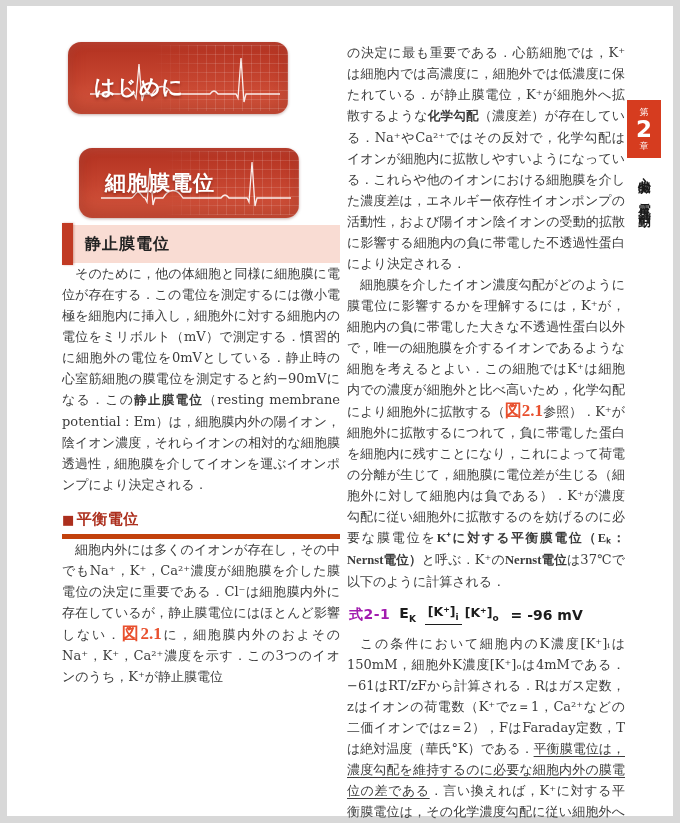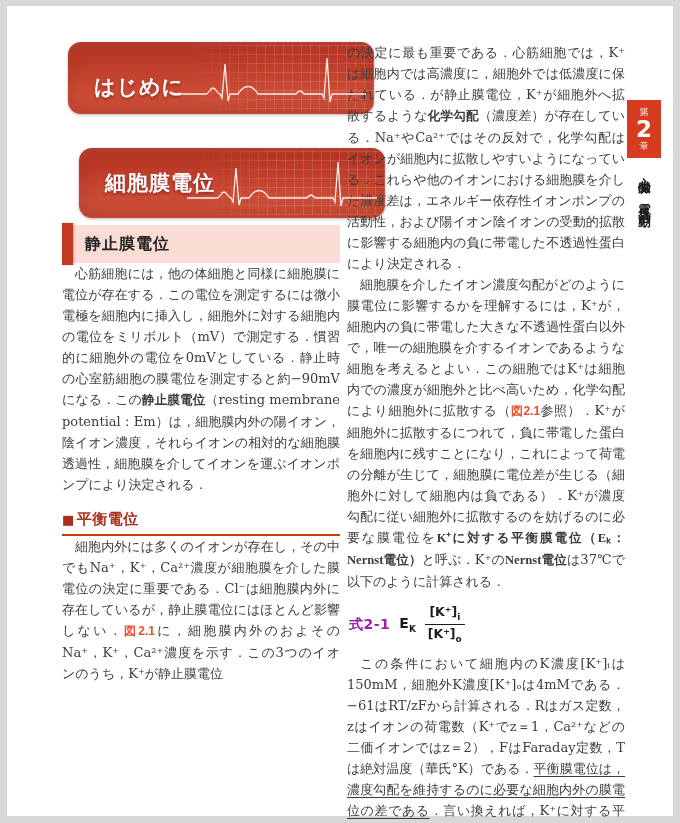--- a/index.html
+++ b/index.html
@@ -11,21 +11,21 @@
   .page{
     position:absolute;left:7px;top:6px;width:666px;height:810px;
     background:#ffffff;
   }
   .col{position:absolute;width:278px;}
   .col-left{left:55px;top:36px;}
   .col-right{left:340px;top:36px;}
 
   
   .banner{
-    position:relative;margin-left:6px;width:306px;height:72px;
+    position:relative;margin-left:6px;width:220px;height:72px;
     border-radius:13px;
     background:linear-gradient(180deg,#b23120 0%,#c64530 55%,#d95b42 100%);
     box-shadow:inset 0 -8px 16px rgba(130,25,12,.40), inset 0 3px 8px rgba(255,255,255,.10), 0 1px 3px rgba(90,20,10,.35);
     display:flex;align-items:center;
     overflow:hidden;
   }
   .banner.banner2{height:70px;margin-left:17px;}
   .banner::before{ 
     content:"";position:absolute;right:0;top:3px;bottom:3px;width:62%;
     background-image:
@@ -50,50 +50,50 @@
   }
   .subbar{position:absolute;left:0;top:-2px;bottom:-2px;width:11px;background:#c13a23;
     box-shadow:1px 0 2px rgba(150,40,20,.35);}
   .subheader-label{
     font-family:"DejaVu Sans","Liberation Sans",sans-serif;
     font-size:16px;font-weight:800;color:#222;padding-left:23px;letter-spacing:1px;
   }
 
   
   .eq-heading{
-    margin:15px 0 0 0;padding:0 0 5px 0;border-bottom:2px solid #c2410c;
+    margin:15px 0 0 0;padding:0 0 5px 0;border-bottom:5px solid #c2410c;
     font-family:"DejaVu Sans","Liberation Sans",sans-serif;
     font-size:15px;font-weight:800;color:#ac2f1d;letter-spacing:.5px;
   }
   .eq-heading .bullet{font-size:13px;margin-right:2px;}
 
   
   p.para{
     margin:0;font-size:13px;line-height:21px;color:#3c3c3c;
     text-align:justify;
   }
   p.indent{text-indent:1em;}
   .mt-a{margin-top:11px;}
   .mt-b{margin-top:34px;}
   .mt-c{margin-top:13px;}
   .mt-d{margin-top:7px;}
   .mt-e{margin-top:2px;}
   .sg-b{font-weight:700;font-family:Liberation Serif, serif;font-size:12.6px;}
-  .sg-r{color:#e8502e;font-weight:700;font-family:Liberation Sans, sans-serif;font-size:12px;}
+  .sg-r{color:#e8502e;font-weight:700;font-family:Liberation Serif, serif;font-size:17px;}
   .sg-u{text-decoration:underline;text-underline-offset:3px;}
 
   
   .equation{
     display:flex;align-items:center;gap:9px;margin:12px 0 8px 2px;
     font-family:"DejaVu Sans","Liberation Sans",sans-serif;
     font-weight:700;color:#1c1c1c;font-size:14px;
   }
   .eq-label{color:#a21caf;font-size:14px;letter-spacing:.5px;}
   .equation sub{font-size:9px;}
-  .frac{display:inline-flex;flex-direction:column;text-align:center;font-size:12.5px;line-height:1.3;}
+  .frac{display:inline-flex;flex-direction:row;text-align:center;font-size:12.5px;line-height:1.3;}
   .frac .num{border-bottom:1.4px solid #1c1c1c;padding:0 3px 1px 3px;}
   .frac .den{padding:1px 3px 0 3px;}
 
   
   .chapter-tab{position:absolute;left:620px;top:94px;width:34px;display:flex;flex-direction:column;align-items:center;}
   .tab-box{
     width:34px;height:58px;background:#d63c1f;color:#fff;
     display:flex;flex-direction:column;align-items:center;justify-content:center;
     font-family:"DejaVu Sans","Liberation Sans",sans-serif;
   }
@@ -125,38 +125,39 @@
         <path d="M0,40 H30 C33,40 34,34 37,34 C40,34 41,40 44,40 L46,44 L49,10 L52,47 L54,40 H62 C68,30 76,30 82,40 H120 C123,36 125,36 128,40 H146 L148,44 L151,4 L154,48 L156,40 H190" fill="none" stroke="rgba(255,255,255,0.9)" stroke-width="1.3"></path>
       </svg>
       <span class="banner-title">細胞膜電位</span>
     </div>
 
     <div class="subheader">
       <span class="subbar"></span>
       <span class="subheader-label">静止膜電位</span>
     </div>
 
-    <p class="para indent mt-c"><span>心筋細胞には，他の体細胞と同様に細胞膜に電位が存在する．この電位を測定するには微小電極を細胞内に挿入し，細胞外に対する細胞内の電位をミリボルト（mV）で測定する．慣習的に細胞外の電位を0mVとしている．静止時の心室筋細胞の膜電位を測定すると約−90mVになる．この</span><span class="sg-b">静止膜電位</span><span>（resting membrane potential：Em）は，細胞膜内外の陽イオン，陰イオン濃度，それらイオンの相対的な細胞膜透過性，細胞膜を介してイオンを運ぶイオンポンプにより決定される．</span></p>
+    <p class="para indent mt-c"><span>そのために，他の体細胞と同様に細胞膜に電位が存在する．この電位を測定するには微小電極を細胞内に挿入し，細胞外に対する細胞内の電位をミリボルト（mV）で測定する．慣習的に細胞外の電位を0mVとしている．静止時の心室筋細胞の膜電位を測定すると約−90mVになる．この</span><span class="sg-b">静止膜電位</span><span>（resting membrane potential：Em）は，細胞膜内外の陽イオン，陰イオン濃度，それらイオンの相対的な細胞膜透過性，細胞膜を介してイオンを運ぶイオンポンプにより決定される．</span></p>
 
     <h4 class="eq-heading"><span class="bullet">■</span><span>平衡電位</span></h4>
 
     <p class="para indent mt-d"><span>細胞内外には多くのイオンが存在し，その中でもNa⁺，K⁺，Ca²⁺濃度が細胞膜を介した膜電位の決定に重要である．Cl⁻は細胞膜内外に存在しているが，静止膜電位にはほとんど影響しない．</span><span class="sg-r">図2.1</span><span>に，細胞膜内外のおよそのNa⁺，K⁺，Ca²⁺濃度を示す．この3つのイオンのうち，K⁺が静止膜電位</span></p>
   </div>
 
   <div class="col col-right">
     <p class="para"><span>の決定に最も重要である．心筋細胞では，K⁺は細胞内では高濃度に，細胞外では低濃度に保たれている．が静止膜電位，K⁺が細胞外へ拡散するような</span><span class="sg-b">化学勾配</span><span>（濃度差）が存在している．Na⁺やCa²⁺ではその反対で，化学勾配はイオンが細胞内に拡散しやすいようになっている．これらや他のイオンにおける細胞膜を介した濃度差は，エネルギー依存性イオンポンプの活動性，および陽イオン陰イオンの受動的拡散に影響する細胞内の負に帯電した不透過性蛋白により決定される．</span></p>
     <p class="para indent"><span>細胞膜を介したイオン濃度勾配がどのように膜電位に影響するかを理解するには，K⁺が，細胞内の負に帯電した大きな不透過性蛋白以外で，唯一の細胞膜を介するイオンであるような細胞を考えるとよい．この細胞ではK⁺は細胞内での濃度が細胞外と比べ高いため，化学勾配により細胞外に拡散する（</span><span class="sg-r">図2.1</span><span>参照）．K⁺が細胞外に拡散するにつれて，負に帯電した蛋白を細胞内に残すことになり，これによって荷電の分離が生じて，細胞膜に電位差が生じる（細胞外に対して細胞内は負である）．K⁺が濃度勾配に従い細胞外に拡散するのを妨げるのに必要な膜電位を</span><span class="sg-b">K⁺に対する平衡膜電位（Eₖ：Nernst電位）</span><span>と呼ぶ．K⁺の</span><span class="sg-b">Nernst電位</span><span>は37℃で以下のように計算される．</span></p>
 
     <div class="equation">
       <span class="eq-label">式2-1</span>
       <span class="eq-var"><span>E</span><sub>K</sub></span>
       <span class="frac">
         <span class="num"><span>[K⁺]</span><sub>i</sub></span>
         <span class="den"><span>[K⁺]</span><sub>o</sub></span>
       </span>
+      <span>= -96  mV</span>
     </div>
 
     <p class="para indent mt-e"><span>この条件において細胞内のK濃度[K⁺]ᵢは150mM，細胞外K濃度[K⁺]ₒは4mMである．−61はRT/zFから計算される．Rはガス定数，zはイオンの荷電数（K⁺でz＝1，Ca²⁺などの二価イオンではz＝2），FはFaraday定数，Tは絶対温度（華氏°K）である．</span><span class="sg-u">平衡膜電位は，濃度勾配を維持するのに必要な細胞内外の膜電位の差である</span><span>．言い換えれば，K⁺に対する平衡膜電位は，その化学濃度勾配に従い細胞外へ拡散するのを妨げるために必要な電位を表す．もし，細胞外のK⁺濃度が4mM</span></p>
   </div>
 
   <div class="chapter-tab">
     <div class="tab-box">
       <span class="tab-dai">第</span>
       <span class="tab-num">2</span>
       <span class="tab-sho">章</span>

